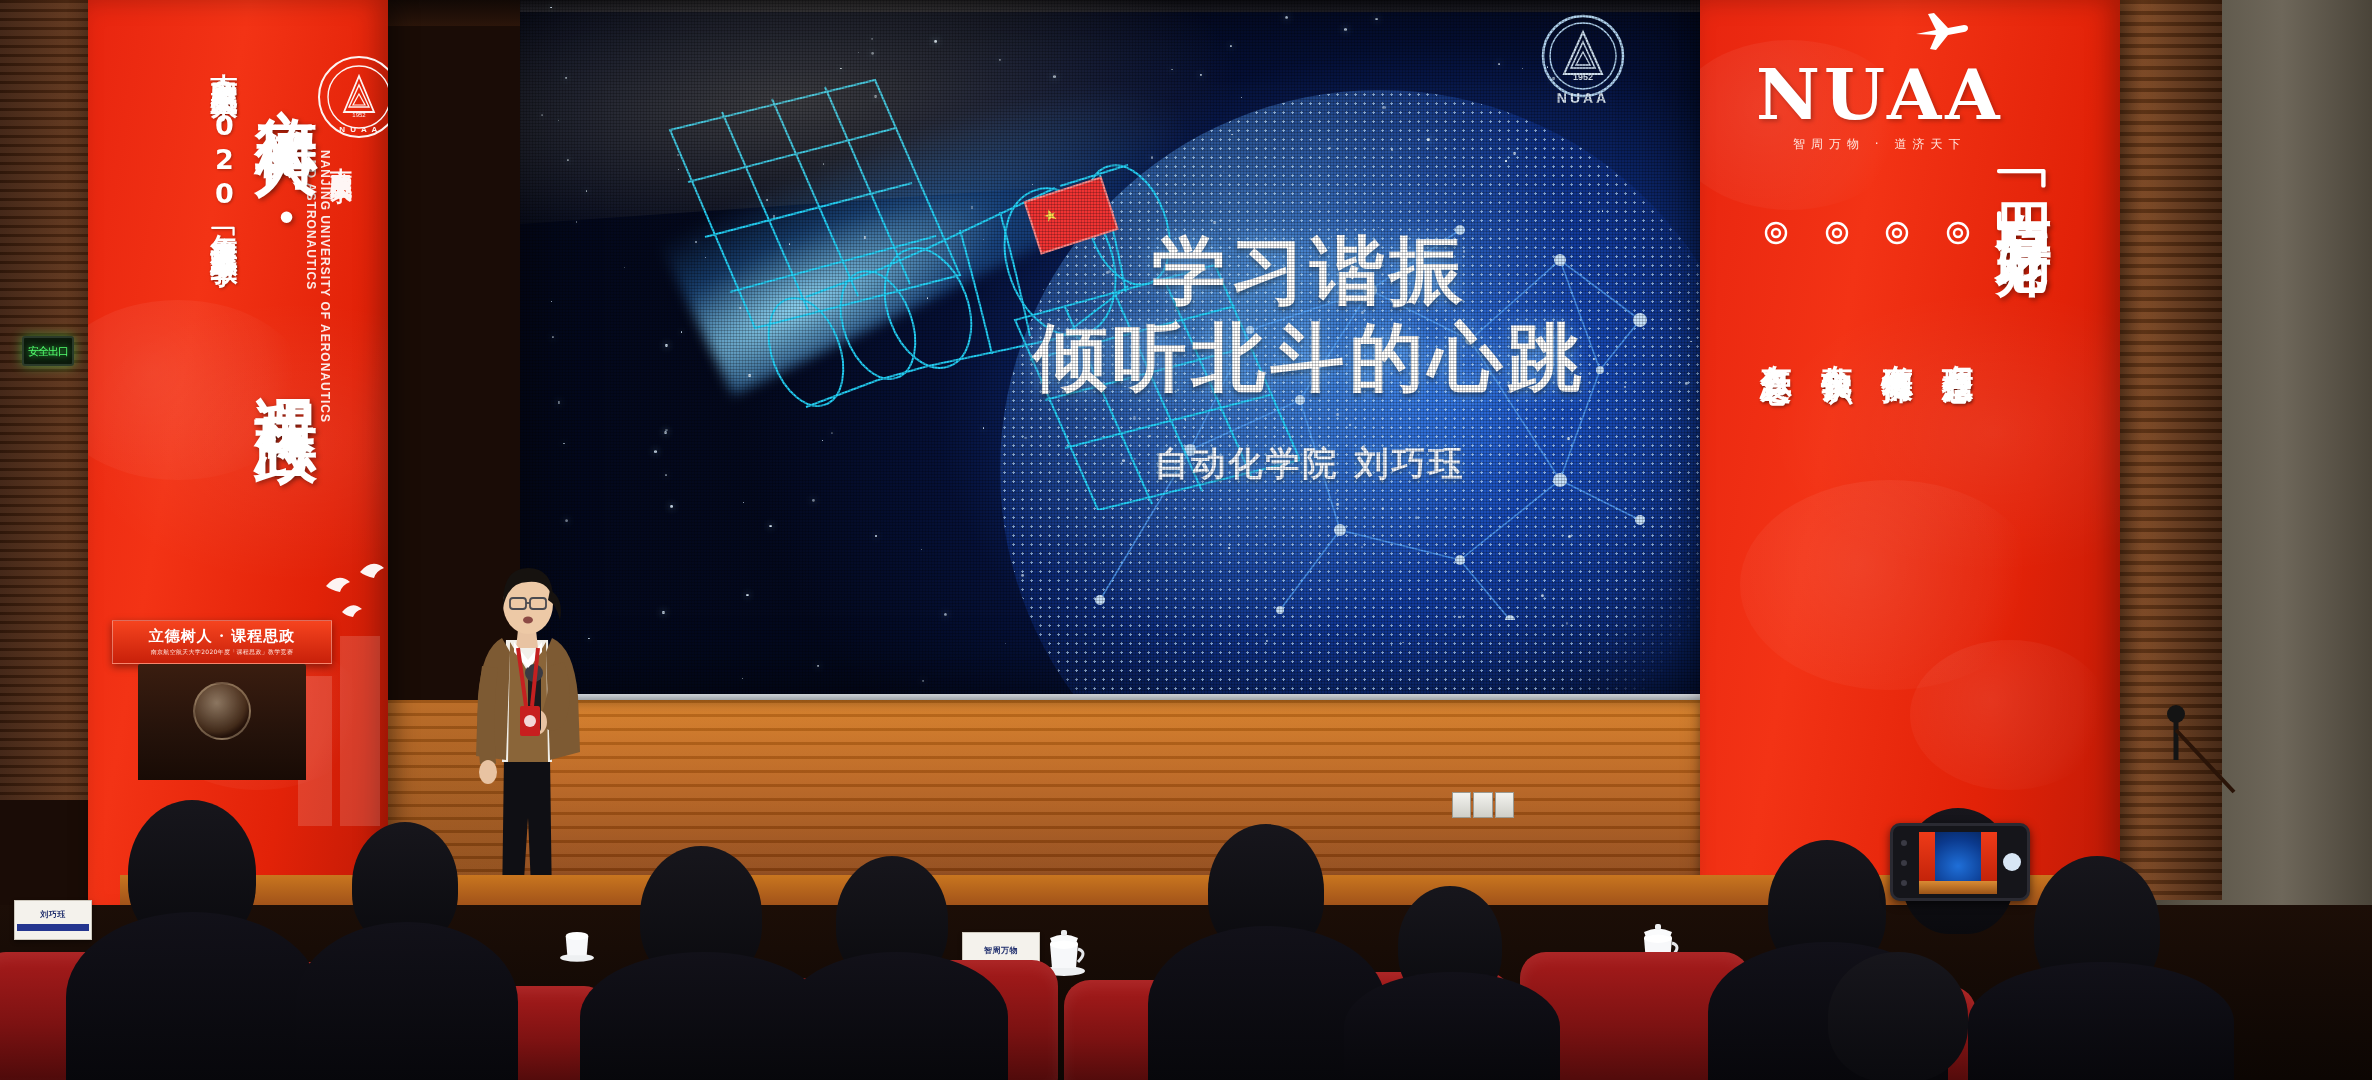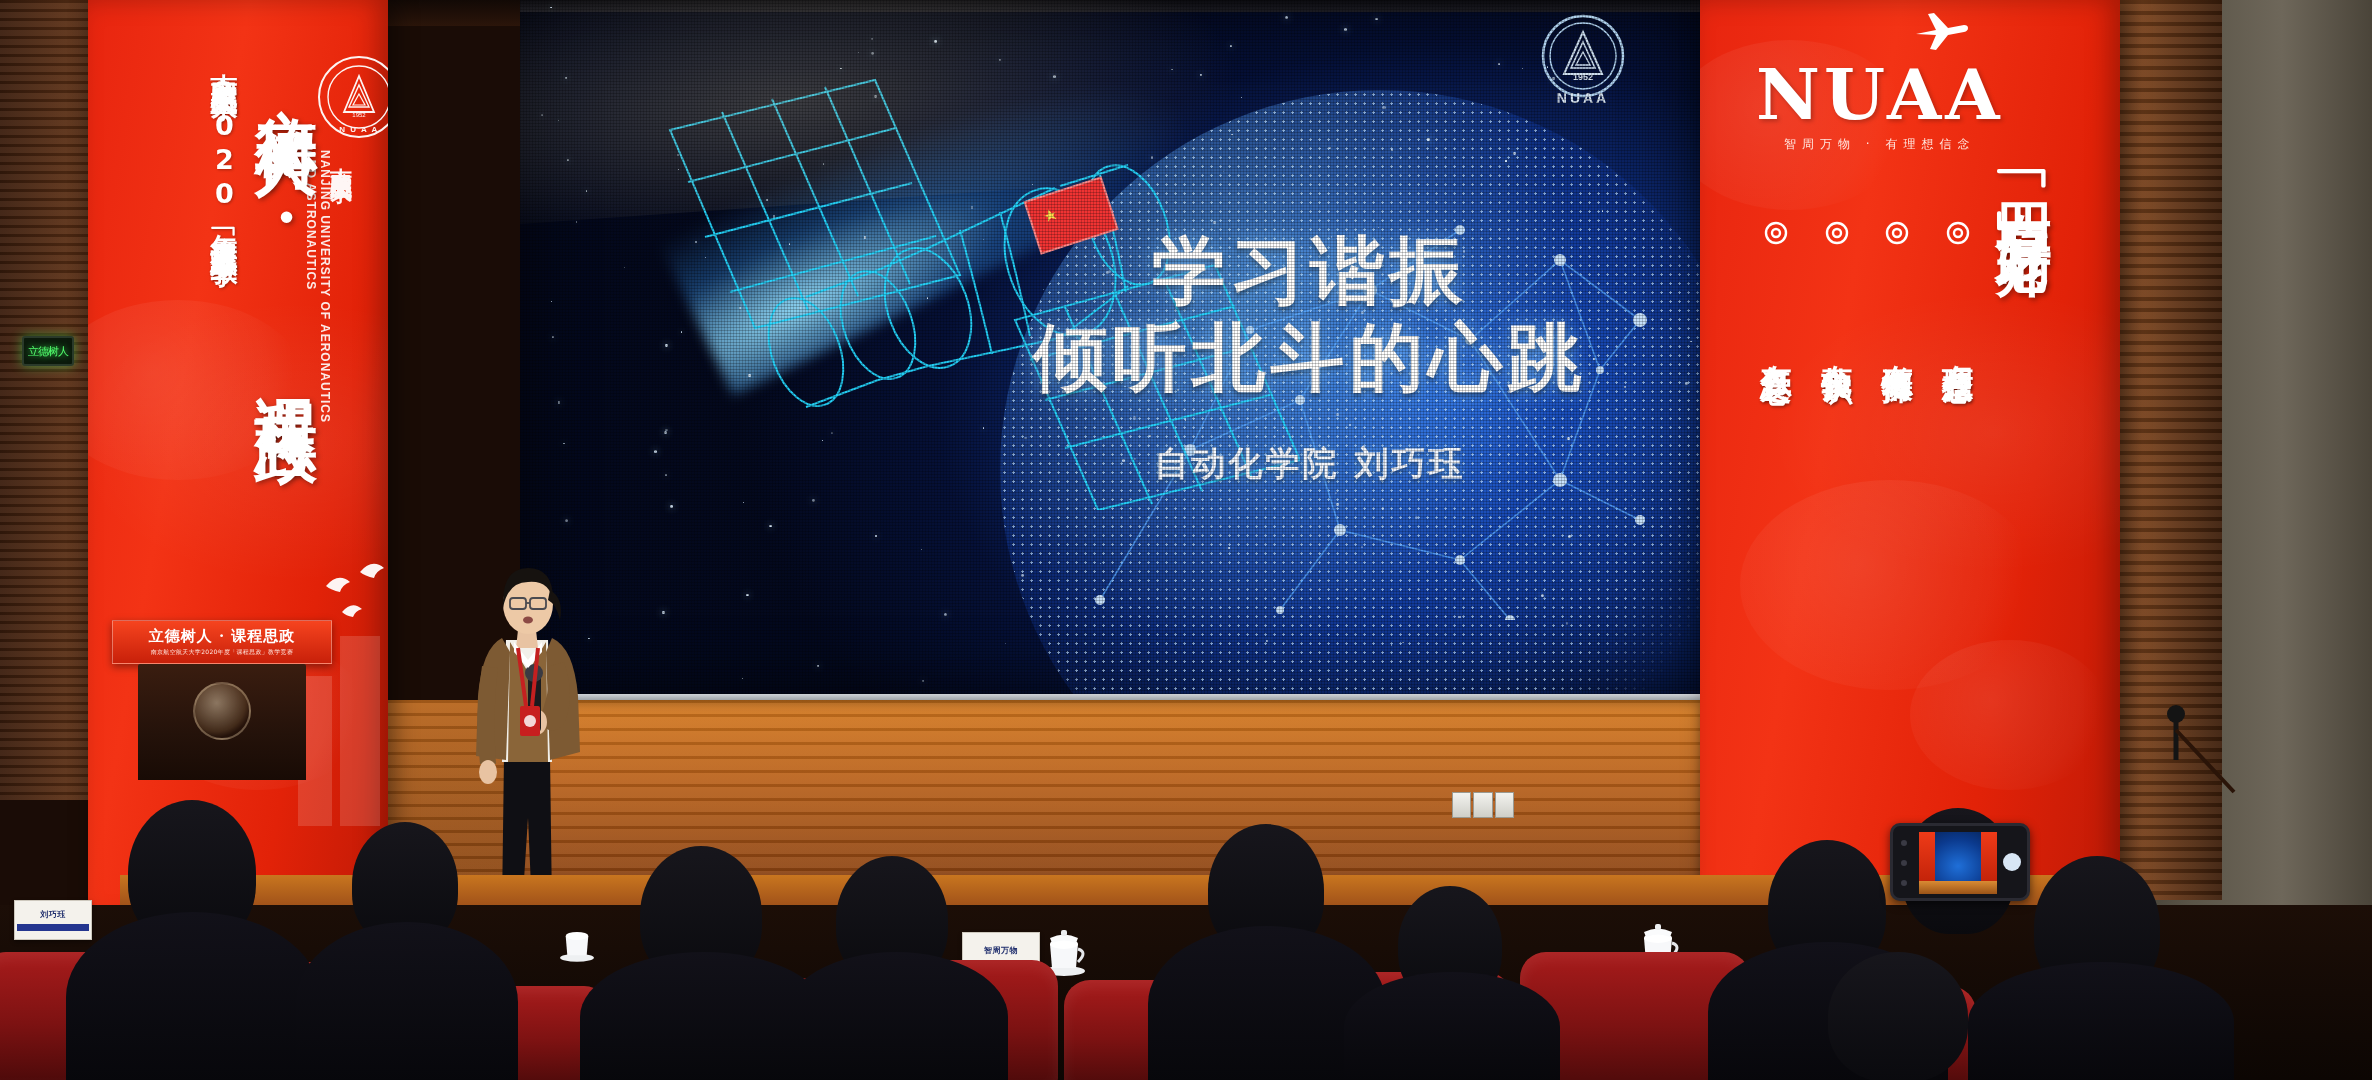--- a/index.html
+++ b/index.html
@@ -302,21 +302,21 @@
 <body>
 
 <div id="stage">
 
   <div class="ceiling-dark"></div>
   <div class="wall-left"></div>
   <div class="wall-right"></div>
   <div class="wall-right-wood"></div>
 
   <div class="exit-sign">
-    <span>立德树人</span>
+    <span>安全出口</span>
   </div>
 
   <div class="screen">
     <div class="screen-frame-top"></div>
 
     <div class="globe">
       <div class="globe-dots"></div>
     </div>
     <div class="comet"></div>
 
@@ -624,21 +624,21 @@
 
     <svg style="position:absolute;left:212px;top:8px;width:58px;height:44px;" viewBox="0 0 58 44">
       <path d="M4 26 L24 22 L16 6 L22 5 L36 20 L52 17 q4 0 4 3 q0 3 -4 4 L36 27 L24 42 L18 41 L24 27 Z" fill="#ffffff"></path>
     </svg>
 
     <div style="position:absolute;left:56px;top:60px;">
       <div style="font-family:'DejaVu Serif','Liberation Serif',serif;font-weight:700;
                   font-size:70px;color:#fff;letter-spacing:4px;line-height:1;
                   text-shadow:2px 2px 4px rgba(0,0,0,.25);">NUAA</div>
       <div style="font-family:'DejaVu Sans',sans-serif;font-size:12px;color:#ffe7e0;
-                  letter-spacing:6px;margin-top:6px;text-align:center;">智周万物 · 有理想信念</div>
+                  letter-spacing:6px;margin-top:6px;text-align:center;">智周万物 · 道济天下</div>
     </div>
 
     <div class="vtext" style="position:absolute;left:286px;top:152px;height:430px;
                 font-size:56px;font-weight:700;letter-spacing:8px;color:#fff;
                 text-shadow:2px 3px 5px rgba(0,0,0,.3);">「四有」好老师</div>
 
     <div style="position:absolute;left:58px;top:220px;display:flex;flex-direction:row-reverse;gap:24px;">
 
       <div style="text-align:center;">
         <svg width="26" height="26" viewBox="0 0 26 26">

